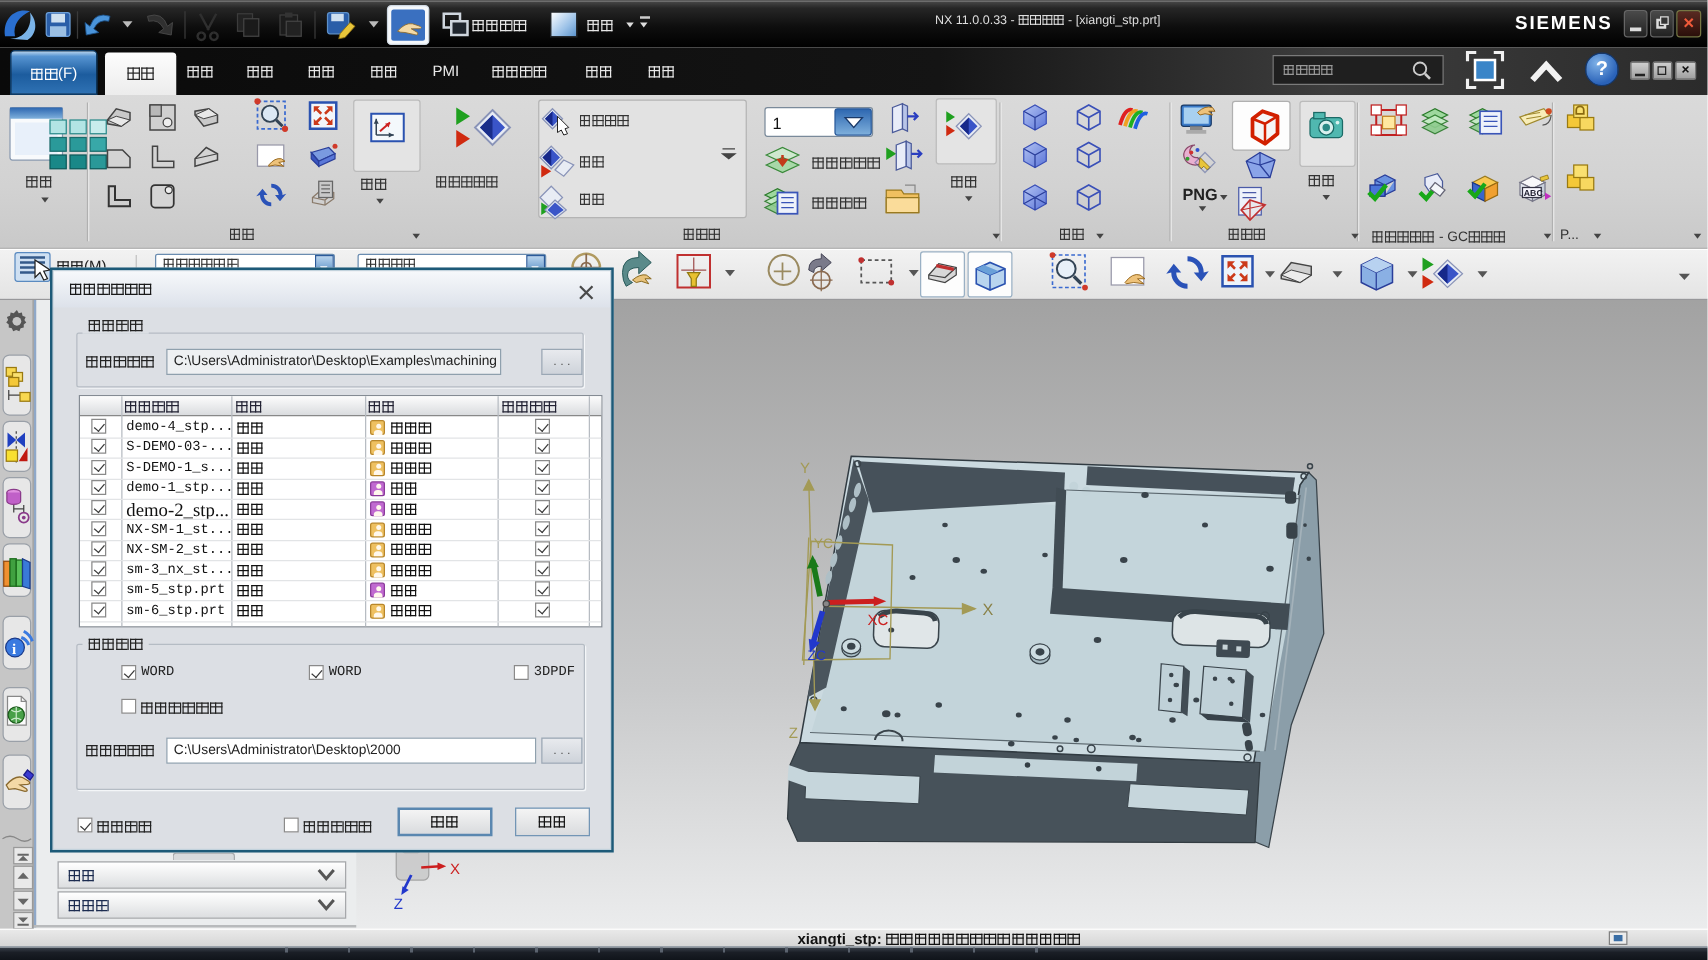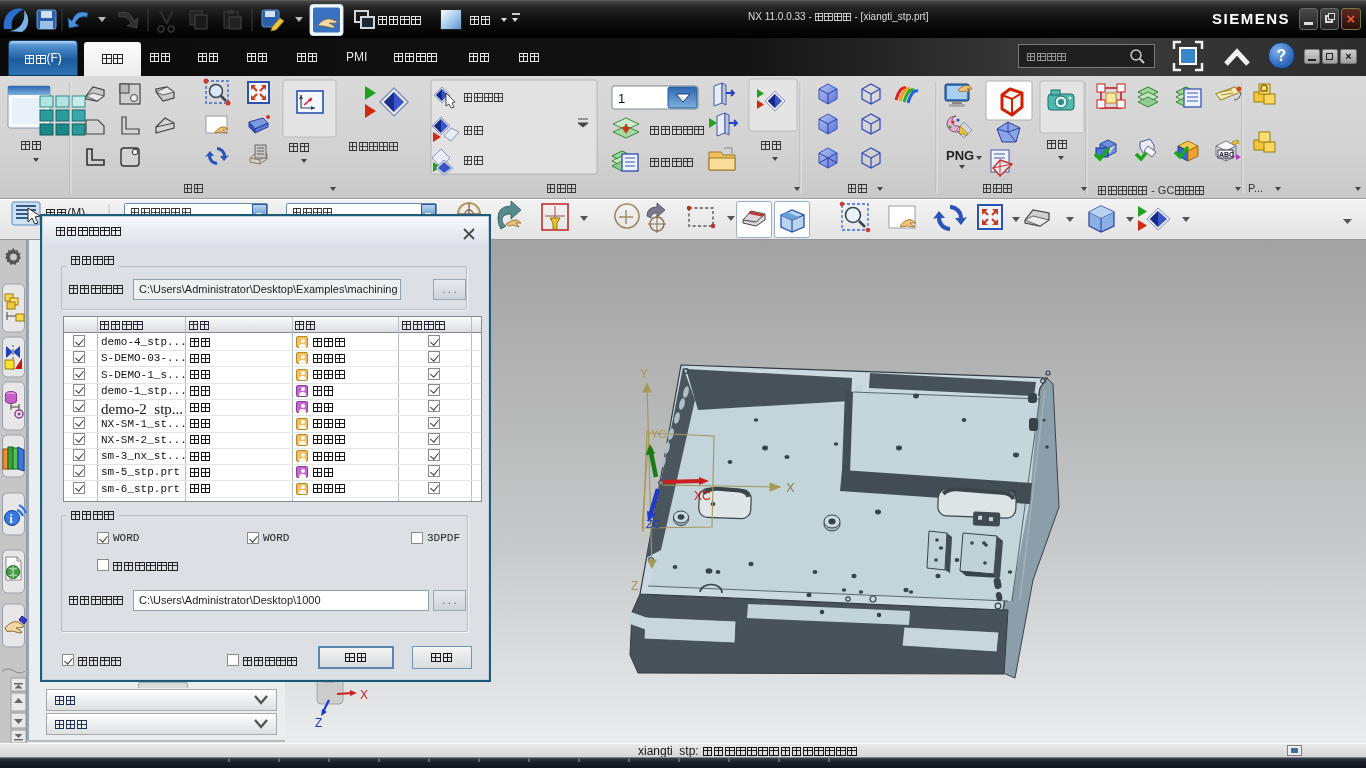--- a/index.html
+++ b/index.html
@@ -839,21 +839,21 @@
         <path d="M14 443 h9 v1.5 h-9 z"></path>
         <path d="M18.5 444.5 l4 4 h-8 z"></path>
         <path d="M18.5 458 l4.5 5 h-9 z"></path>
         <path d="M18.5 484 l-4.5 -5 h9 z"></path>
         <path d="M14 499 h9 v1.5 h-9 z M18.5 498 l-4 -4 h8 z"></path>
       </g>
 </svg>
 </div>
 
 <div class="abs" style="left:0;top:743px;width:1366px;height:14px;background:linear-gradient(#e9e9e9,#d6d6d6);border-top:1px solid #fbfbfb">
-  <div class="abs" style="left:638px;top:0px;font-size:12px;font-weight:normal;color:#111">xiangti_stp: <i class="g"></i><i class="g"></i><i class="g"></i><i class="g"></i><i class="g"></i><i class="g"></i><i class="g"></i><i class="g"></i><i class="g"></i><i class="g"></i><i class="g"></i><i class="g"></i><i class="g"></i><i class="g"></i></div>
+  <div class="abs" style="left:638px;top:0px;font-size:12px;font-weight:bold;color:#111">xiangti_stp: <i class="g"></i><i class="g"></i><i class="g"></i><i class="g"></i><i class="g"></i><i class="g"></i><i class="g"></i><i class="g"></i><i class="g"></i><i class="g"></i><i class="g"></i><i class="g"></i><i class="g"></i><i class="g"></i></div>
   <div class="abs" style="left:1287px;top:1px;width:15px;height:11px;background:#ececec;border:1px solid #808080">
       <div class="abs" style="left:3px;top:2px;width:7px;height:5px;background:#3a6ea5"></div>
     </div>
 </div>
 
 <div class="abs" style="left:0;top:757px;width:1366px;height:11px;background:linear-gradient(#39404a,#1a1e26 40%,#10141a);border-top:1px solid #7b8590">
   <div class="abs" style="left:180px;top:0;width:680px;height:4px;background:repeating-linear-gradient(90deg,transparent 0 48px,#5a626e 48px 50px)"></div>
 </div>
 
 <div class="abs" style="left:40px;top:214px;width:451px;height:468px;background:#dcdfe4;border:2px solid #1d5a78;box-shadow:inset 0 0 0 1px #c2d2dc;z-index:50">
@@ -989,21 +989,21 @@
   <div class="abs" style="left:24px;top:292px;background:#dcdfe4;padding:0 4px;font-size:12px;color:#222"><i class="g"></i><i class="g"></i><i class="g"></i><i class="g"></i></div>
   <div class="cb ck" style="left:55px;top:316px"></div>
   <div class="abs" style="left:71px;top:316px;font-size:11px;font-family:'Liberation Mono',monospace;color:#222">WORD</div>
   <div class="cb ck" style="left:205px;top:316px"></div>
   <div class="abs" style="left:221px;top:316px;font-size:11px;font-family:'Liberation Mono',monospace;color:#222">WORD</div>
   <div class="cb" style="left:369px;top:316px"></div>
   <div class="abs" style="left:385px;top:316px;font-size:11px;font-family:'Liberation Mono',monospace;color:#222">3DPDF</div>
   <div class="cb" style="left:55px;top:343px"></div>
   <div class="abs" style="left:70px;top:343px;font-size:12px;color:#222"><i class="g"></i><i class="g"></i><i class="g"></i><i class="g"></i><i class="g"></i><i class="g"></i></div>
   <div class="abs" style="left:26px;top:377px;font-size:12px;color:#222"><i class="g"></i><i class="g"></i><i class="g"></i><i class="g"></i><i class="g"></i></div>
-  <div class="ipt" style="left:91px;top:374px;width:296px;height:21px;line-height:19px">C:\Users\Administrator\Desktop\1000</div>
+  <div class="ipt" style="left:91px;top:374px;width:296px;height:21px;line-height:19px">C:\Users\Administrator\Desktop\2000</div>
   <div class="dots" style="left:391px;top:374px;width:33px;height:21px;line-height:19px">. . .</div>
 
   <div class="cb ck" style="left:20px;top:438px"></div>
   <div class="abs" style="left:35px;top:438px;font-size:12px;color:#222"><i class="g"></i><i class="g"></i><i class="g"></i><i class="g"></i></div>
   <div class="cb" style="left:185px;top:438px"></div>
   <div class="abs" style="left:200px;top:438px;font-size:12px;color:#222"><i class="g"></i><i class="g"></i><i class="g"></i><i class="g"></i><i class="g"></i></div>
   <div class="abs" style="left:276px;top:430px;width:76px;height:23px;background:linear-gradient(#f4f4f4,#d9dbde);border:2px solid #5a87b0;font-size:12px;color:#111;text-align:center;line-height:19px"><i class="g"></i><i class="g"></i></div>
   <div class="abs" style="left:370px;top:430px;width:60px;height:23px;background:linear-gradient(#f4f4f4,#d9dbde);border:1px solid #7295b5;font-size:12px;color:#111;text-align:center;line-height:21px"><i class="g"></i><i class="g"></i></div>
 </div>
 

